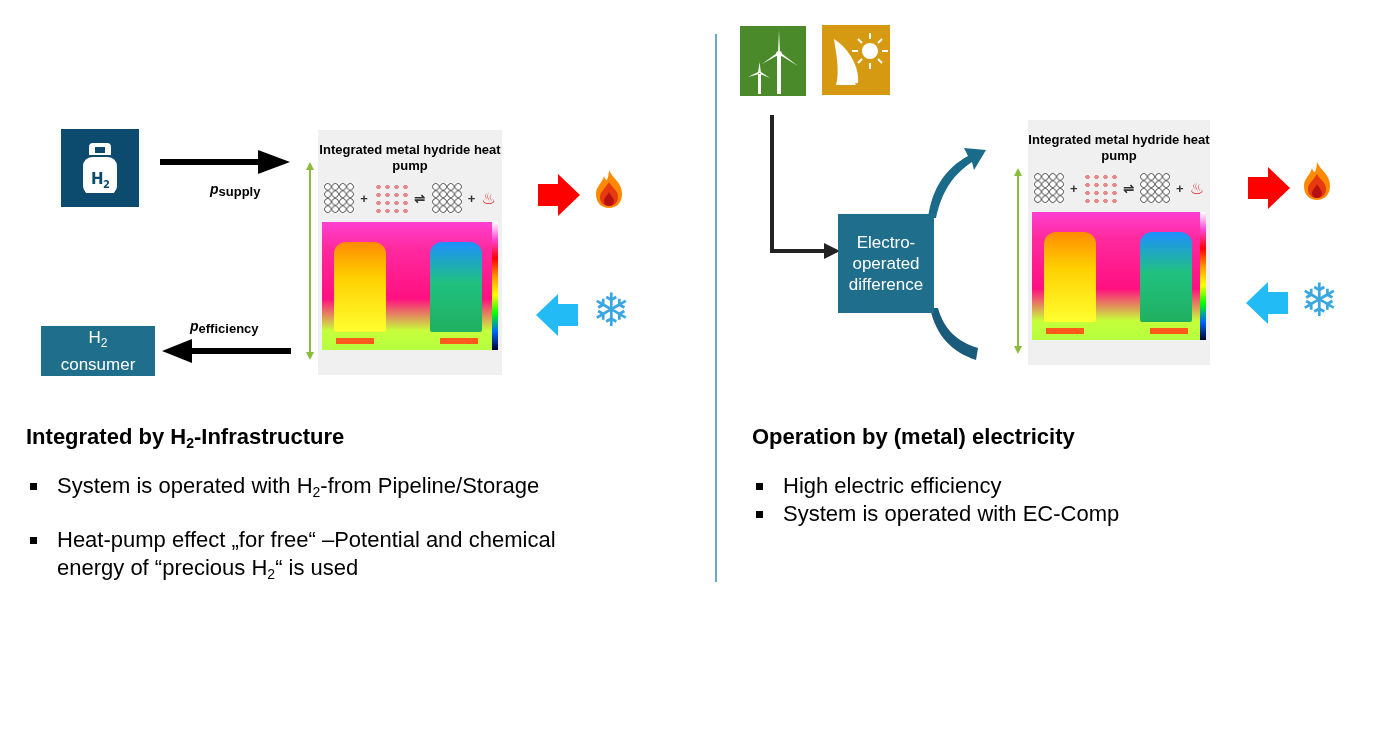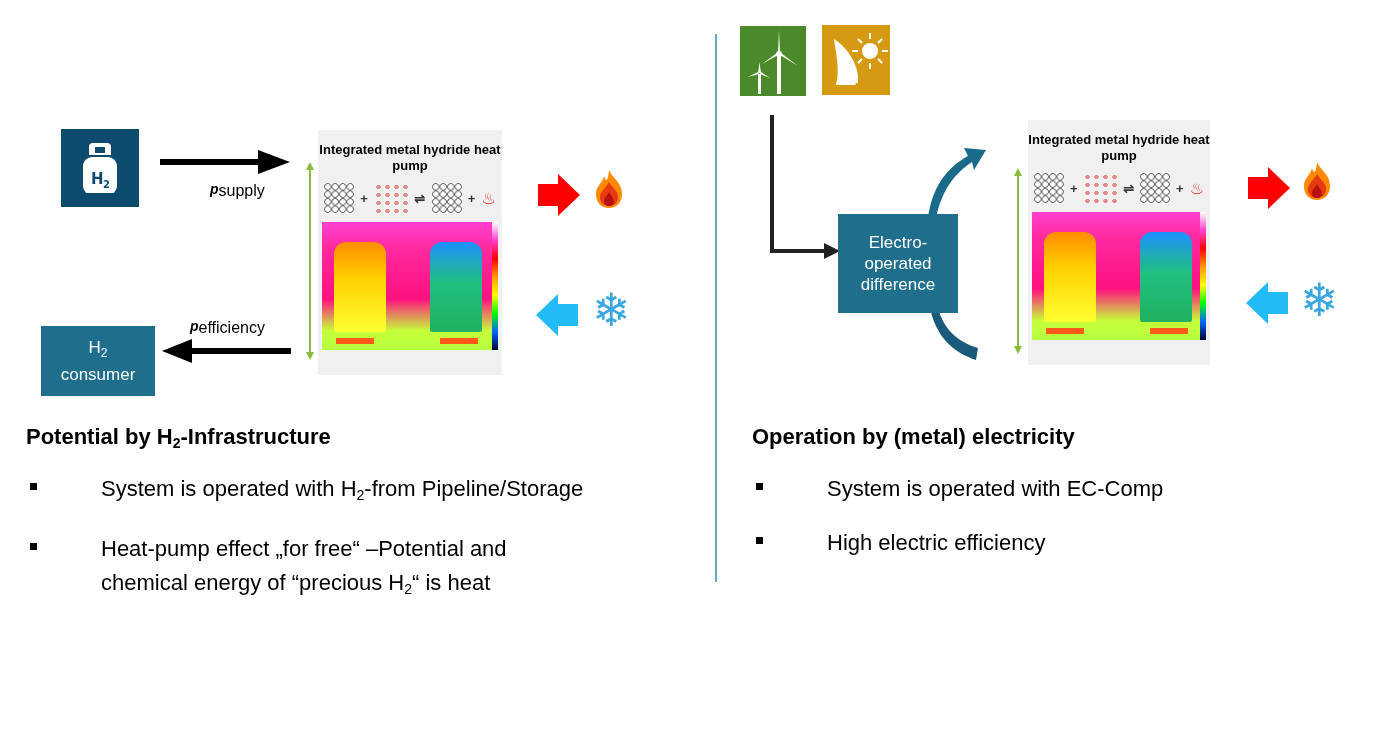--- a/index.html
+++ b/index.html
@@ -1,42 +1,42 @@
 <!DOCTYPE html>
 <html><head>
 <meta charset="utf-8">
 <style>
   html,body{margin:0;padding:0;background:#fff;}
   body{width:1388px;height:737px;position:relative;overflow:hidden;font-family:"Liberation Sans",sans-serif;color:#000;}
   .abs{position:absolute;}
   .h2tank{left:61px;top:129px;width:78px;height:78px;background:#0c4a6e;}
   .teal-box{background:#1f6e8c;color:#fff;text-align:center;font-size:17px;line-height:21px;display:flex;flex-direction:column;justify-content:center;align-items:center;}
-  .consumer{left:41px;top:326px;width:114px;height:70px;}
-  .ecc{left:838px;top:214px;width:120px;height:99px;font-size:17px;line-height:21px;text-align:right;}
+  .consumer{left:41px;top:326px;width:114px;height:50px;}
+  .ecc{left:838px;top:214px;width:96px;height:99px;font-size:17px;line-height:21px;text-align:right;}
   .plabel{font-size:14px;font-weight:bold;font-style:italic;}
-  .plabel sub{font-size:16px;font-style:normal;font-weight:normal;vertical-align:-2px;}
+  .plabel sub{font-size:13px;font-style:normal;font-weight:bold;vertical-align:-2px;}
   .mh-card{background:#f0f0f0;width:184px;height:245px;}
   .mh-title{font-weight:bold;font-size:13px;text-align:center;line-height:16px;margin-top:12px;}
   .reaction{display:flex;align-items:center;justify-content:space-between;padding:0 6px;margin-top:6px;height:36px;}
   .lattice{width:30px;height:30px;background:
     radial-gradient(circle,#fff 2.5px,#222 3px,#fff 4px) 0 0/7.5px 7.5px;}
   .molecules{width:34px;height:30px;background:radial-gradient(circle,#e58a8a 2px,transparent 2.5px) 0 0/9px 8px;}
   .rx-sym{font-size:13px;font-weight:bold;color:#333;}
   .thermal{margin:6px 4px 0 4px;height:128px;position:relative;overflow:hidden;
     background:linear-gradient(180deg,#ff40d0 0%,#ff2aa0 20%,#ff1080 60%,#c6ff3a 85%,#b5ff40 100%);}
   .tank-hot{position:absolute;left:12px;top:20px;width:52px;height:90px;border-radius:12px 12px 2px 2px;
     background:linear-gradient(180deg,#ff8c00 0%,#ffd000 40%,#ffff30 100%);}
   .tank-cold{position:absolute;left:108px;top:20px;width:52px;height:90px;border-radius:12px 12px 2px 2px;
     background:linear-gradient(180deg,#1e90ff 0%,#20c080 45%,#20b060 100%);}
   .bar-hot{position:absolute;left:14px;bottom:6px;width:38px;height:6px;background:#ff5a1a;}
   .bar-hot2{position:absolute;left:118px;bottom:6px;width:38px;height:6px;background:#ff5a1a;}
   .scale{position:absolute;right:0;top:0;width:6px;height:100%;background:linear-gradient(180deg,#fff,#ff40d0,#ff0000,#ff9900,#ffff00,#00ff00,#0066ff,#000033);}
   .heading{font-weight:bold;font-size:22px;}
   .heading sub{font-size:14px;vertical-align:-4px;}
-  .bullet{font-size:22px;line-height:34px;display:flex;gap:44px;}
+  .bullet{font-size:22px;line-height:28px;display:flex;}
   .bullet .sq{width:7px;height:7px;background:#000;margin:11px 20px 0 4px;flex:none;}
   .bullet sub{font-size:14px;vertical-align:-4px;}
   .footer{left:0;width:1388px;top:634px;text-align:center;font-style:italic;font-size:22px;line-height:32px;}
   .footer sub{font-size:14px;vertical-align:-4px;}
   .divider{left:715px;top:34px;width:2px;height:548px;background:#6aa8c8;}
 </style>
 </head>
 <body>
 
 <div class="abs h2tank">
@@ -99,30 +99,30 @@
   <path d="M17 2 C20 10 30 14 30 26 C30 35 24 40 17 40 C10 40 4 35 4 26 C4 18 10 16 12 8 C14 14 16 14 17 2Z" fill="#ff8a00"></path>
   <path d="M17 14 C20 20 26 22 26 29 C26 35 22 38 17 38 C12 38 8 35 8 29 C8 24 12 22 17 14Z" fill="#e83a10"></path>
   <path d="M17 24 C19 28 22 30 22 33 C22 36 20 38 17 38 C14 38 12 36 12 33 C12 30 15 28 17 24Z" fill="#b81010"></path>
 </svg>
 
 <svg class="abs" style="left:534px;top:292px" width="46" height="46">
   <polygon points="44,12 24,12 24,2 2,23 24,44 24,34 44,34" fill="#22bbf5"></polygon>
 </svg>
 <div class="abs" style="left:592px;top:286px;font-size:46px;line-height:48px;color:#3aa7e0">❄</div>
 
-<div class="abs heading" style="left:26px;top:424px"><span>Potential by H</span><sub>2</sub><span>-Infrastructure</span></div>
+<div class="abs heading" style="left:26px;top:424px"><span>Integrated by H</span><sub>2</sub><span>-Infrastructure</span></div>
 
 <div class="abs" style="left:26px;top:472px;width:680px">
   <div class="bullet" style="margin-bottom:20px">
     <span class="sq"></span>
     <span><span>System is operated with H</span><sub>2</sub><span>-from Pipeline/Storage</span></span>
   </div>
   <div class="bullet" style="width:560px">
     <span class="sq"></span>
-    <span><span>Heat-pump effect „for free“ –Potential and chemical energy of “precious H</span><sub>2</sub><span>“ is heat</span></span>
+    <span><span>Heat-pump effect „for free“ –Potential and chemical energy of “precious H</span><sub>2</sub><span>“ is used</span></span>
   </div>
 </div>
 
 <div class="abs divider"></div>
 
 <div class="abs" style="left:740px;top:26px;width:66px;height:70px;background:#4a8a2a">
   <svg width="66" height="70" viewBox="0 0 66 70">
     <rect x="37" y="30" width="4" height="38" fill="#fff"></rect>
     <circle cx="39" cy="28" r="3" fill="#fff"></circle>
     <polygon points="38,27 40,27 39,4" fill="#fff"></polygon>
@@ -204,24 +204,24 @@
 </svg>
 
 <svg class="abs" style="left:1244px;top:280px" width="46" height="46">
   <polygon points="44,12 24,12 24,2 2,23 24,44 24,34 44,34" fill="#22bbf5"></polygon>
 </svg>
 <div class="abs" style="left:1300px;top:276px;font-size:46px;line-height:48px;color:#3aa7e0">❄</div>
 
 <div class="abs heading" style="left:752px;top:424px">Operation by (metal) electricity</div>
 
 <div class="abs" style="left:752px;top:472px;width:600px">
+  <div class="bullet">
+    <span class="sq"></span>
+      <span>High electric efficiency</span>
+  </div>
   <div class="bullet" style="margin-bottom:20px">
     <span class="sq"></span>
       <span>System is operated with EC-Comp</span>
   </div>
-  <div class="bullet">
-    <span class="sq"></span>
-      <span>High electric efficiency</span>
-  </div>
 </div>
 
 <div class="abs footer">
 </div>
 
 </body></html>

